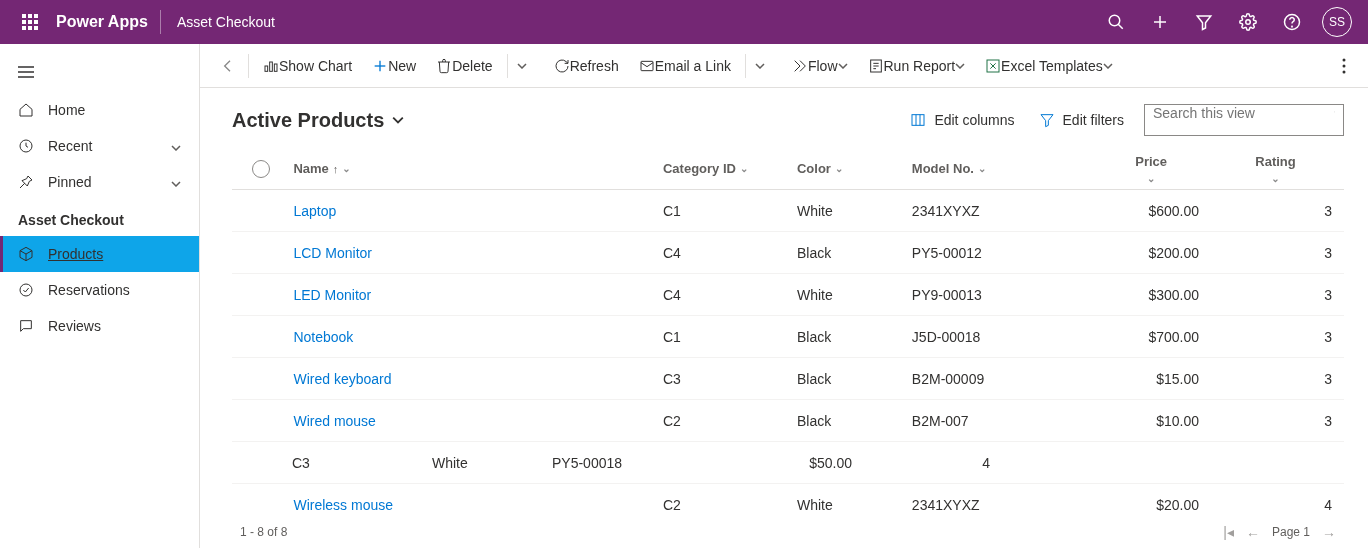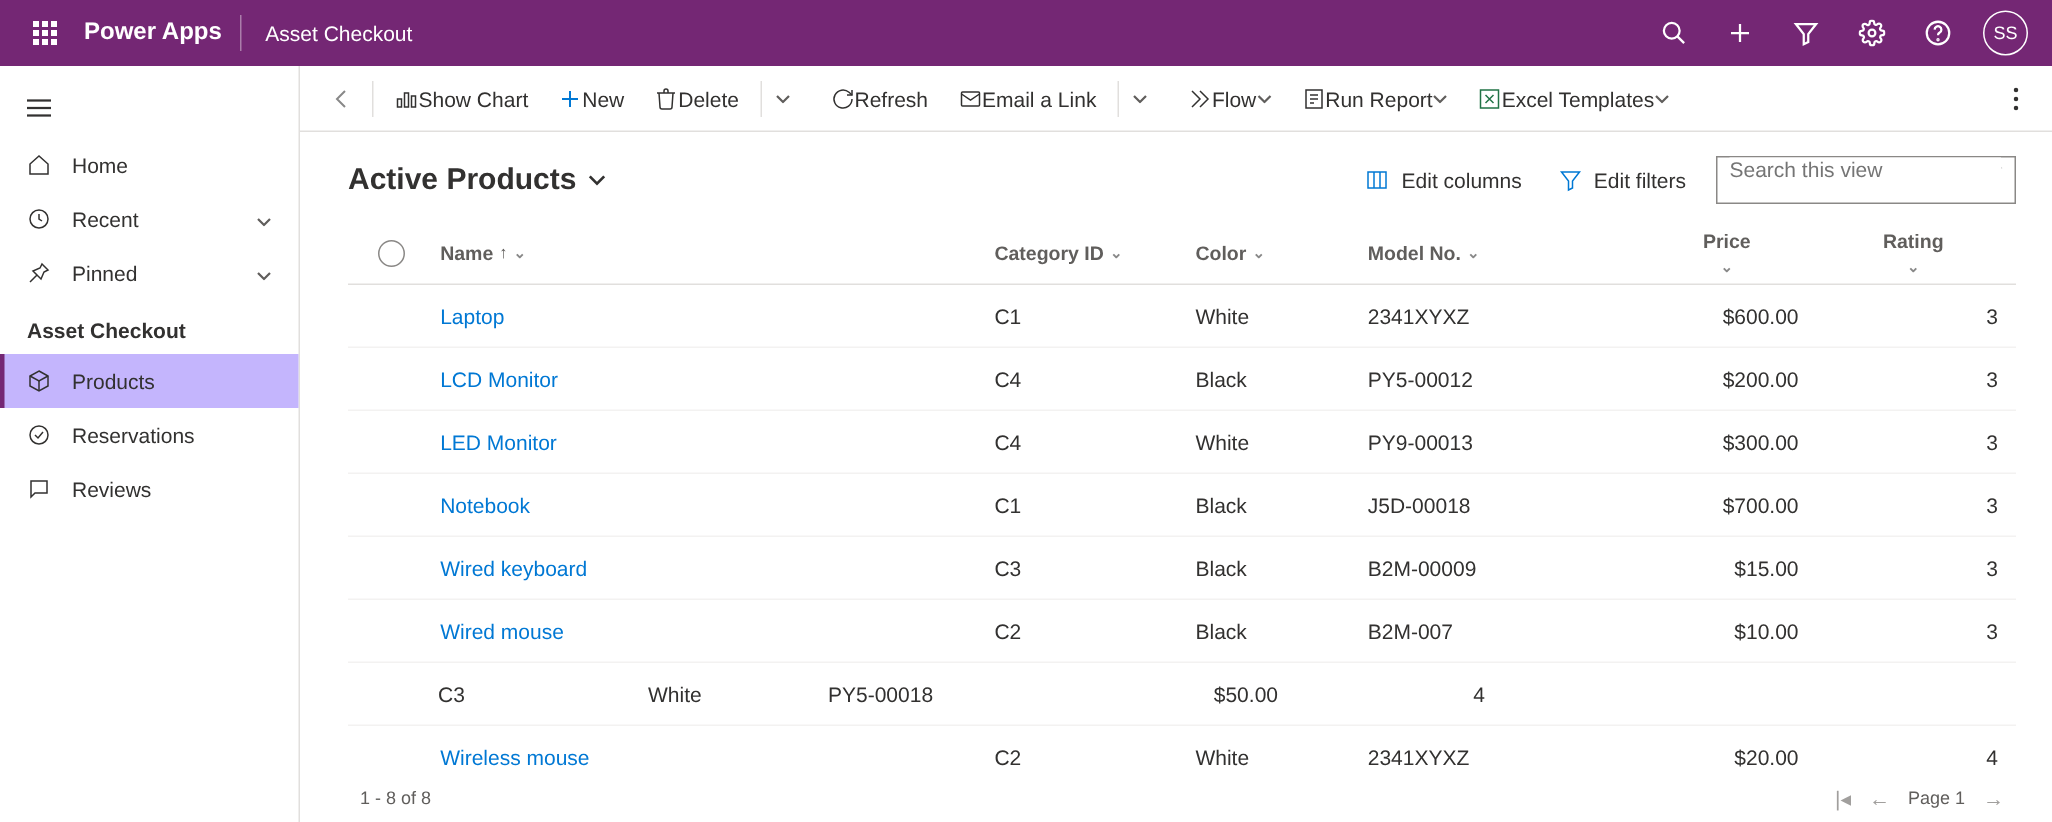--- a/index.html
+++ b/index.html
@@ -15,21 +15,21 @@
     .topbar-icon { width: 44px; height: 44px; display: flex; align-items: center; justify-content: center; cursor: pointer; }
     .topbar-icon svg { width: 18px; height: 18px; }
     .avatar { width: 30px; height: 30px; border: 1px solid #fff; border-radius: 50%; display: flex; align-items: center; justify-content: center; font-size: 12px; margin: 0 8px; }
     
     .body { display: flex; height: calc(100% - 44px); }
     
     .sidebar { width: 200px; border-right: 1px solid #e1dfdd; display: flex; flex-direction: column; padding-top: 8px; }
     .hamburger { height: 40px; display: flex; align-items: center; padding: 0 18px; cursor: pointer; }
     .hamburger svg { width: 16px; height: 12px; }
     .nav-item { height: 36px; display: flex; align-items: center; padding: 0 18px; cursor: pointer; font-size: 14px; gap: 14px; position: relative; }
-    .nav-item.active { background: #c4b5fd; }
+    .nav-item.active { background: #0ea5e9; text-decoration: underline; }
     .nav-item.active::before { content: ""; position: absolute; left: 0; top: 0; bottom: 0; width: 3px; background: #742774; }
     .nav-icon { width: 16px; height: 16px; display: flex; align-items: center; justify-content: center; flex-shrink: 0; }
     .nav-icon svg { width: 16px; height: 16px; }
     .nav-chevron { margin-left: auto; }
     .nav-section { font-size: 14px; font-weight: 600; padding: 12px 18px 8px; }
     
     .main { flex: 1; display: flex; flex-direction: column; overflow: hidden; }
     
     .cmdbar { height: 44px; border-bottom: 1px solid #e1dfdd; display: flex; align-items: center; padding: 0 12px; gap: 0; }
     .cmd-back { width: 32px; height: 32px; display: flex; align-items: center; justify-content: center; cursor: pointer; color: #888; }

